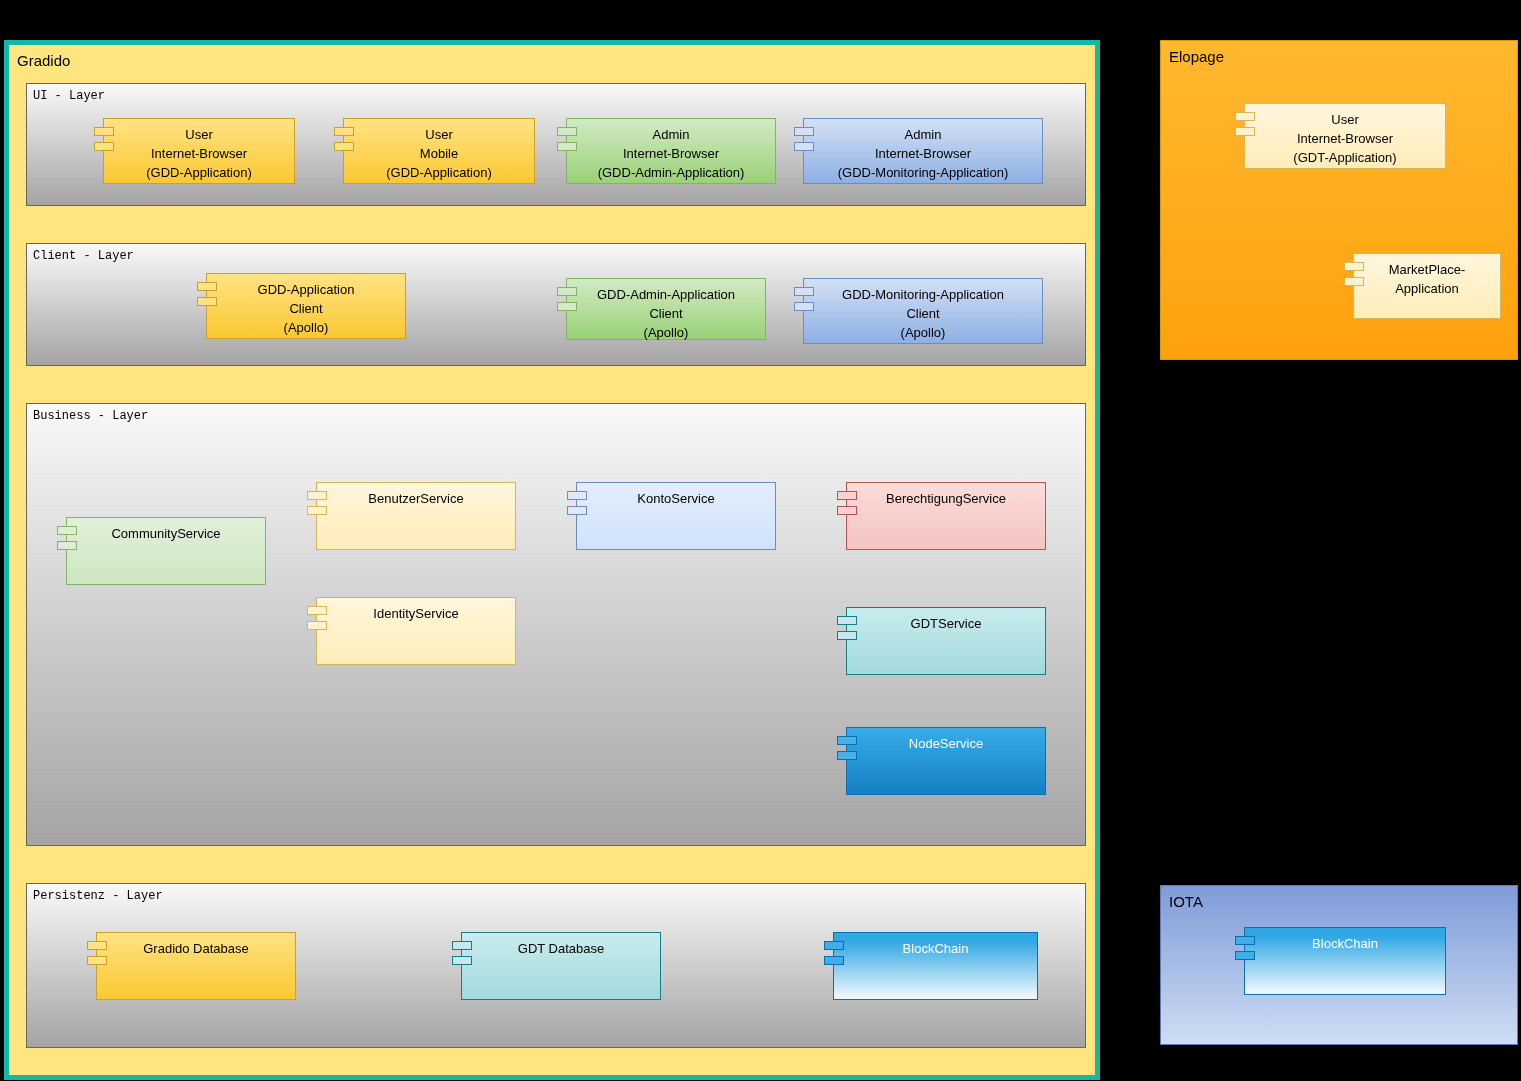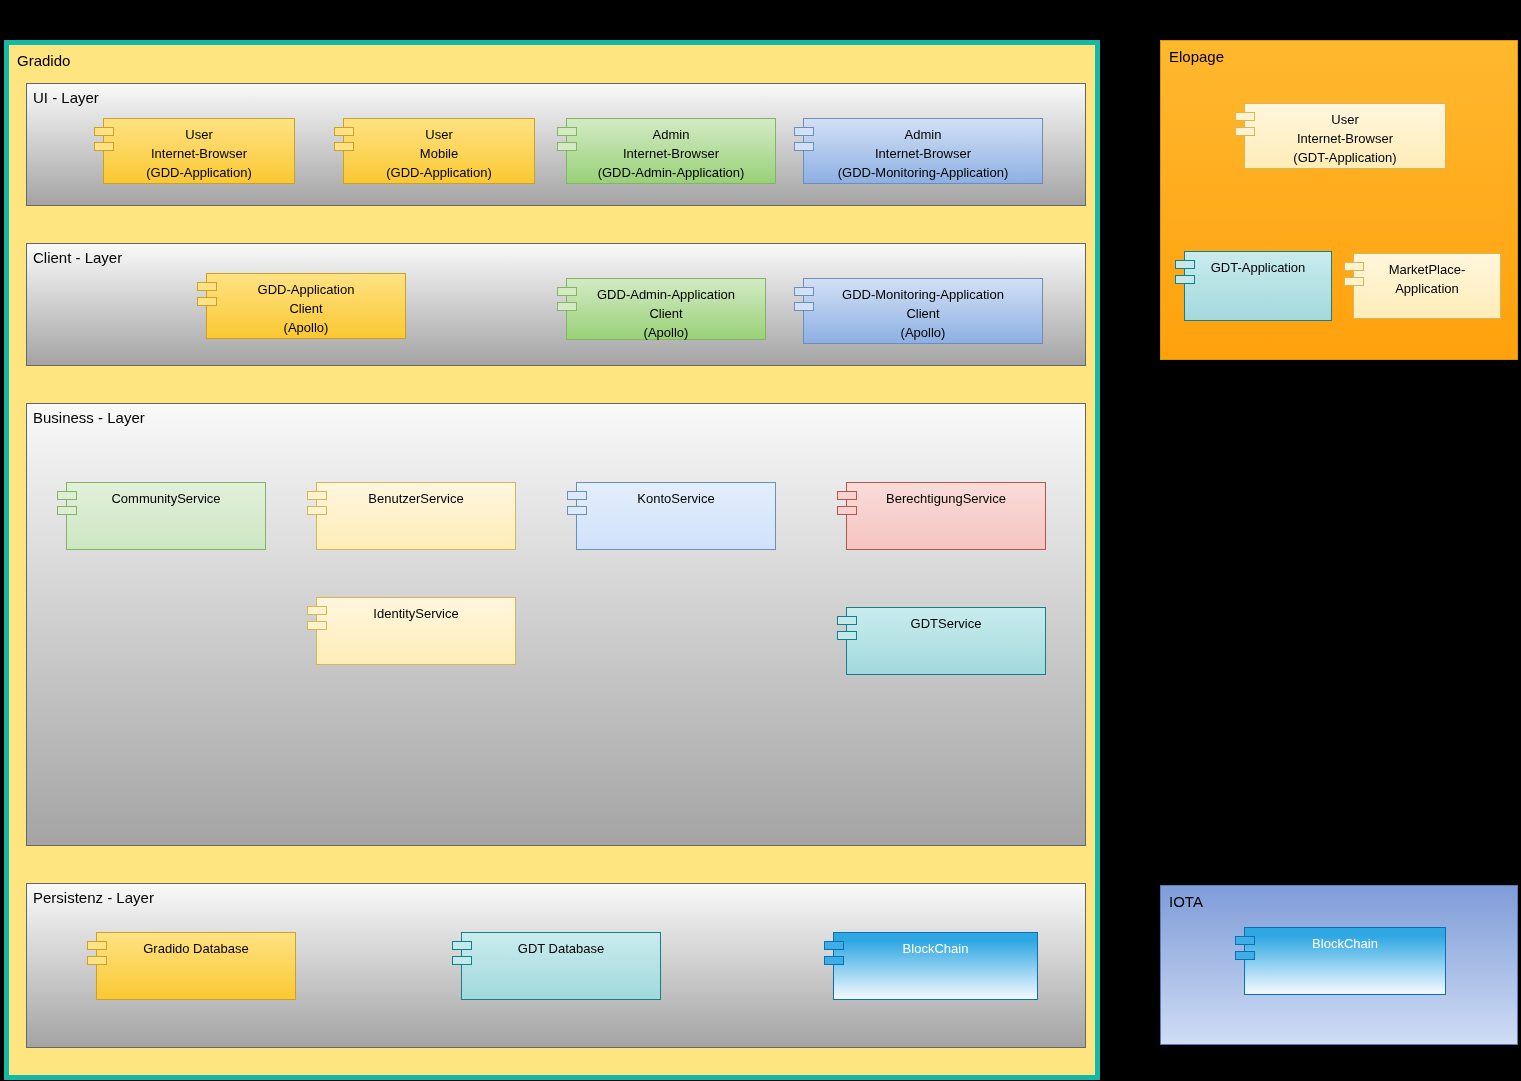--- a/index.html
+++ b/index.html
@@ -12,21 +12,21 @@
   #elopage  { left: 1160px; top: 40px;  width: 358px;  height: 320px;  background: linear-gradient(#ffb82f, #ffa10c); border: 1px solid #d79b00; }
   #iota     { left: 1160px; top: 885px; width: 358px;  height: 160px;  background: linear-gradient(#7f9cd9, #cfddf4); border: 1px solid #5c7bb8; padding-left: 12px; }
 
   .group-title { position: absolute; top: 7px; left: 8px; font-size: 15px; color: #000; }
 
   .layer { position: absolute; border: 1px solid #666; background: linear-gradient(180deg, #f9f9f9 0%, #a4a4a4 100%); }
   #ui-layer        { left: 17px; top: 38px;  width: 1060px; height: 123px; }
   #client-layer    { left: 17px; top: 198px; width: 1060px; height: 123px; }
   #business-layer  { left: 17px; top: 358px; width: 1060px; height: 443px; }
   #persistenz-layer{ left: 17px; top: 838px; width: 1060px; height: 165px; }
-  .layer-title { position: absolute; top: 5px; left: 6px; font-size: 15px; color: #000; }
+  .layer-title { position: absolute; top: 5px; left: 6px; font-size: 12px; color: #000; font-family: Liberation Mono, monospace; }
 
   .comp {
     position: absolute;
     border: 1px solid;
     font-size: 13px;
     line-height: 19px;
     text-align: center;
     padding: 6px 4px 0 4px;
     --border: #666;
     --tabfill: #fff;
@@ -43,21 +43,21 @@
     background: var(--tabfill);
   }
   .tab.t1 { top: 8px; }
   .tab.t2 { top: 23px; }
 
   
   .y-grad { background: linear-gradient(#ffe283, #fac832); --border: #c9a227; --tabfill: #ffe283; }
   .y-pale { background: linear-gradient(#fff6dd, #ffedb8); --border: #d6b656; --tabfill: #fff3cf; }
   .g-grad { background: linear-gradient(#d3eac5, #99d177); --border: #82b366; --tabfill: #d3eac5; }
   .b-grad { background: linear-gradient(#d3e0f5, #8db0e3); --border: #6c8ebf; --tabfill: #d3e0f5; }
-  .g-pale { background: linear-gradient(#e2f0da, #cde6c2); --border: #82b366; --tabfill: #ddeed4; }
+  .g-pale { background: linear-gradient(#e2f0da, #cde6c2); margin-top: 35px; --border: #82b366; --tabfill: #ddeed4; }
   .b-pale { background: linear-gradient(#e3eefc, #d0e2fa); --border: #6c8ebf; --tabfill: #dcebfb; }
   .r-pale { background: linear-gradient(#fadcd9, #f5c4c1); --border: #b85450; --tabfill: #f8d2cf; }
   .teal   { background: linear-gradient(#c9ecee, #a2d9dc); --border: #11808a; --tabfill: #c3e9eb; }
   .blue-strong { background: linear-gradient(#38ace6, #1480c6); --border: #0a6fb3; --tabfill: #49b3e9; color: #fff; }
   .blue-fade   { background: linear-gradient(#2fa7e3 12%, #ecf7fd 96%); --border: #0a6fb3; --tabfill: #3fade6; color: #fff; }
 </style>
 </head>
 <body>
 
 <div class="stage">
@@ -150,20 +150,25 @@
       <div class="comp y-pale" style="left:289px;top:193px;width:200px;height:68px">
         <span class="tab t1"></span>
         <span class="tab t2"></span>
         <span class="comp-label">IdentityService</span>
       </div>
       <div class="comp teal" style="left:819px;top:203px;width:200px;height:68px">
         <span class="tab t1"></span>
         <span class="tab t2"></span>
         <span class="comp-label">GDTService</span>
       </div>
+      <div class="comp blue-strong" style="left:819px;top:323px;width:200px;height:68px">
+        <span class="tab t1"></span>
+        <span class="tab t2"></span>
+        <span class="comp-label">NodeService</span>
+      </div>
     </div>
 
     <div class="layer" id="persistenz-layer">
       <span class="layer-title">Persistenz - Layer</span>
 
       <div class="comp y-grad" style="left:69px;top:48px;width:200px;height:68px">
         <span class="tab t1"></span>
         <span class="tab t2"></span>
         <span class="comp-label">Gradido Database</span>
       </div>
@@ -182,25 +187,20 @@
 
   <div class="container" id="elopage">
     <span class="group-title">Elopage</span>
 
     <div class="comp y-pale" style="left:83px;top:62px;width:202px;height:66px">
       <span class="tab t1"></span>
       <span class="tab t2"></span>
       <span class="comp-label">User
 Internet-Browser
 (GDT-Application)</span>
-    </div>
-    <div class="comp teal" style="left:23px;top:210px;width:148px;height:70px">
-      <span class="tab t1"></span>
-      <span class="tab t2"></span>
-      <span class="comp-label">GDT-Application</span>
     </div>
     <div class="comp y-pale" style="left:192px;top:212px;width:148px;height:66px">
       <span class="tab t1"></span>
       <span class="tab t2"></span>
       <span class="comp-label">MarketPlace-
 Application</span>
     </div>
   </div>
 
   <div class="container" id="iota">

